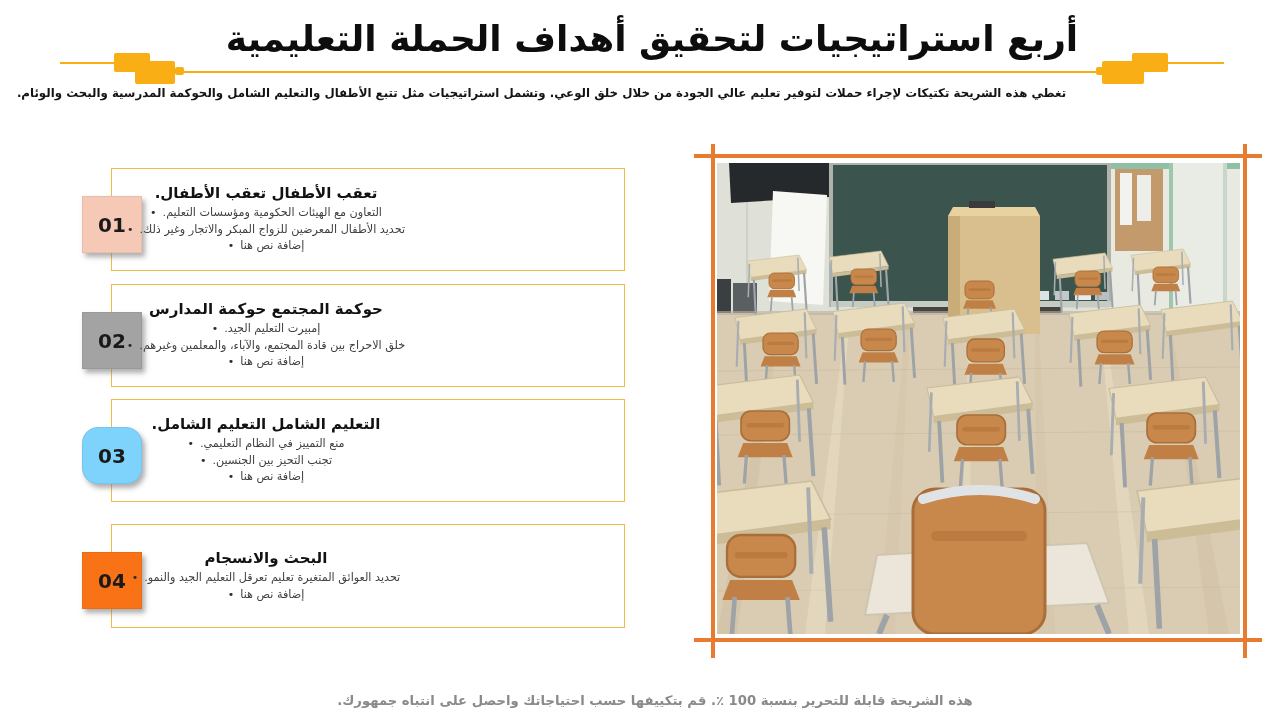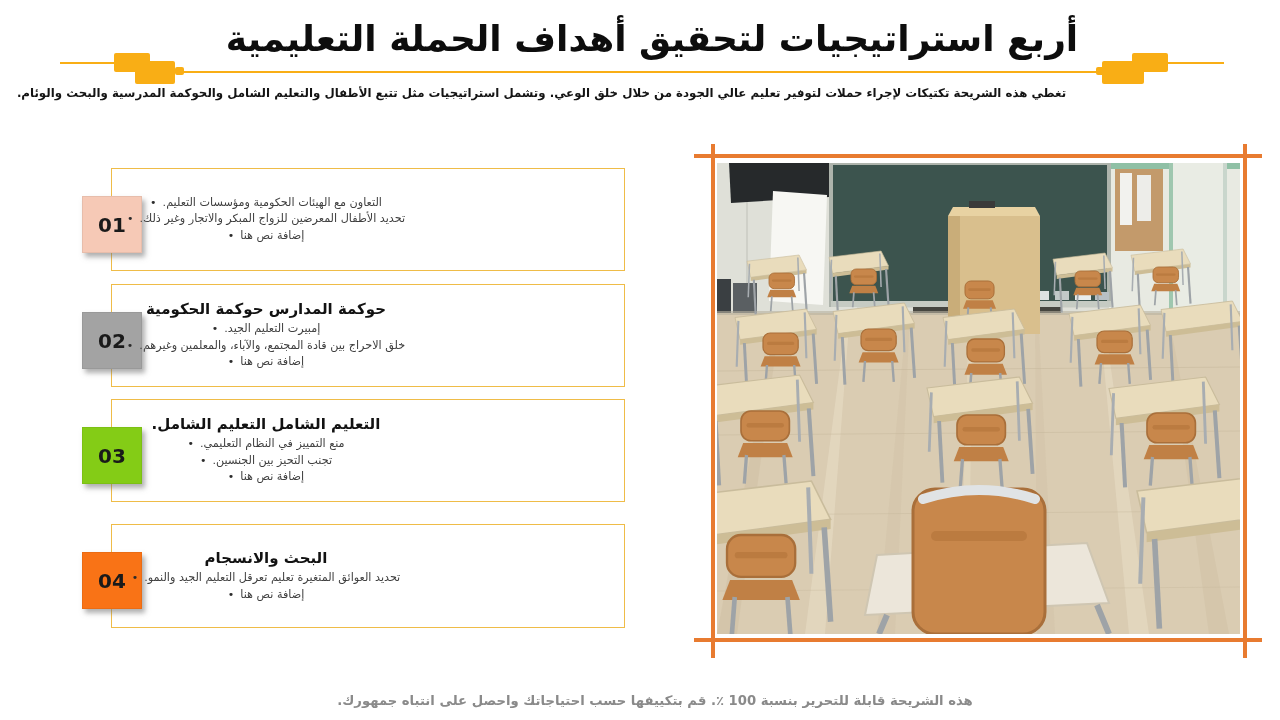--- a/index.html
+++ b/index.html
@@ -81,20 +81,21 @@
     <span class="d-line" style="left:1168px;top:62px;width:56px;height:2px;"></span>
   </div>
 
   <p class="subtitle" dir="rtl">تغطي هذه الشريحة تكتيكات لإجراء حملات لتوفير تعليم عالي الجودة من خلال خلق الوعي. وتشمل استراتيجيات مثل تتبع الأطفال والتعليم الشامل والحوكمة المدرسية والبحث والوئام.</p>
 
   <div class="cards">
     <div class="card">
       <div class="card-box"></div>
       <div class="card-num" style="background: rgb(246, 201, 182);">01</div>
       <div class="card-content">
+        <div class="card-title" dir="rtl">تعقب الأطفال تعقب الأطفال.</div>
         <ul class="bullets">
 
         <li>
             <span class="dot">•</span>
             <span class="btext" dir="rtl">التعاون مع الهيئات الحكومية ومؤسسات التعليم.</span>
           </li>
             <li>
             <span class="dot">•</span>
             <span class="btext" dir="rtl">تحديد الأطفال المعرضين للزواج المبكر والاتجار وغير ذلك.</span>
           </li>
@@ -103,42 +104,42 @@
             <span class="btext" dir="rtl">إضافة نص هنا</span>
           </li>
           </ul>
       </div>
     </div>
 
     <div class="card">
       <div class="card-box"></div>
       <div class="card-num" style="background: #a3a3a3;">02</div>
       <div class="card-content">
-        <div class="card-title" dir="rtl">حوكمة المدارس حوكمة الحكومية</div>
+        <div class="card-title" dir="rtl">حوكمة المجتمع حوكمة المدارس</div>
         <ul class="bullets">
 
         <li>
             <span class="dot">•</span>
             <span class="btext" dir="rtl">إمبيرت التعليم الجيد.</span>
           </li>
             <li>
             <span class="dot">•</span>
             <span class="btext" dir="rtl">خلق الاحراج بين قادة المجتمع، والآباء، والمعلمين وغيرهم.</span>
           </li>
             <li>
             <span class="dot">•</span>
             <span class="btext" dir="rtl">إضافة نص هنا</span>
           </li>
           </ul>
       </div>
     </div>
 
     <div class="card">
       <div class="card-box"></div>
-      <div class="card-num" style="background: #84cc16;">03</div>
+      <div class="card-num" style="background: #7dd3fc; border-radius: 16px;">03</div>
       <div class="card-content">
         <div class="card-title" dir="rtl">التعليم الشامل التعليم الشامل.</div>
         <ul class="bullets">
 
         <li>
             <span class="dot">•</span>
             <span class="btext" dir="rtl">منع التمييز في النظام التعليمي.</span>
           </li>
             <li>
             <span class="dot">•</span>

